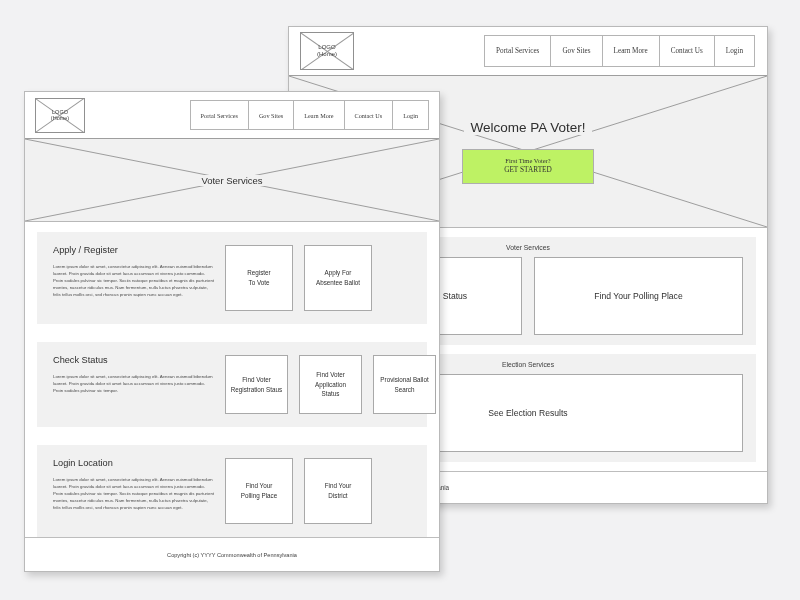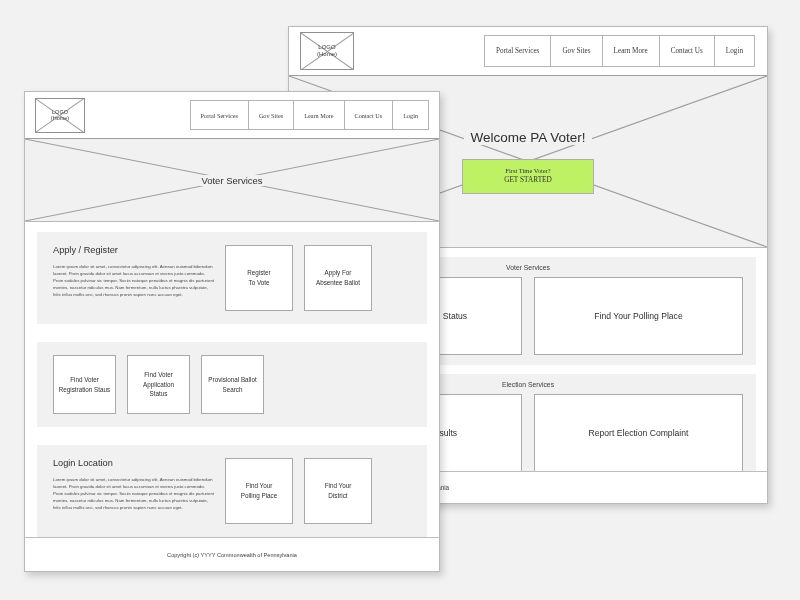--- a/index.html
+++ b/index.html
@@ -110,21 +110,21 @@
     position: relative;
     background: #f1f1f1;
     border-bottom: 1px solid #b8b8b8;
     display: flex;
     flex-direction: column;
     align-items: center;
     justify-content: center;
     overflow: hidden;
     box-sizing: border-box;
   }
-  .win-back .hero { height: 172px; }
+  .win-back .hero { height: 152px; }
   .win-front .hero { height: 83px; }
   .hero-x { position: absolute; inset: 0; width: 100%; height: 100%; }
   .hero-x line { stroke: #9c9c9c; stroke-width: 1; }
   .hero-title {
     position: relative;
     z-index: 2;
     color: #2f2f2f;
     background: #f1f1f1;
     padding: 0 6px;
   }
@@ -300,21 +300,20 @@
       <div class="panel-cards">
         <div class="big-card">Check Registration Status</div>
         <div class="big-card">Find Your Polling Place</div>
       </div>
     </div>
 
     <div class="panel">
       <div class="panel-title">Election Services</div>
       <div class="panel-cards">
         <div class="big-card">See Election Results</div>
-        <div class="big-card">Report Election Complaint</div>
       </div>
     </div>
 
   </div>
 
   <div class="footer">Copyright (c) YYYY Commonwealth of Pennsylvania</div>
 </div>
 
 <div class="window win-front">
 
@@ -358,20 +357,24 @@
         <div class="card card-lg">
           <div>
             <div>Apply For</div>
             <div>Absentee Ballot</div>
           </div>
         </div>
       </div>
     </div>
 
     <div class="section">
+      <div class="sec-left">
+        <h3 class="sec-heading">Check Status</h3>
+        <p class="sec-text">Lorem ipsum dolor sit amet, consectetur adipiscing elit. Aenean euismod bibendum laoreet. Proin gravida dolor sit amet lacus accumsan et viverra justo commodo. Proin sodales pulvinar sic tempor.</p>
+      </div>
       <div class="sec-cards">
         <div class="card card-md">
           <div>
             <div>Find Voter</div>
             <div>Registration Staus</div>
           </div>
         </div>
         <div class="card card-md">
           <div>
             <div>Find Voter</div>

